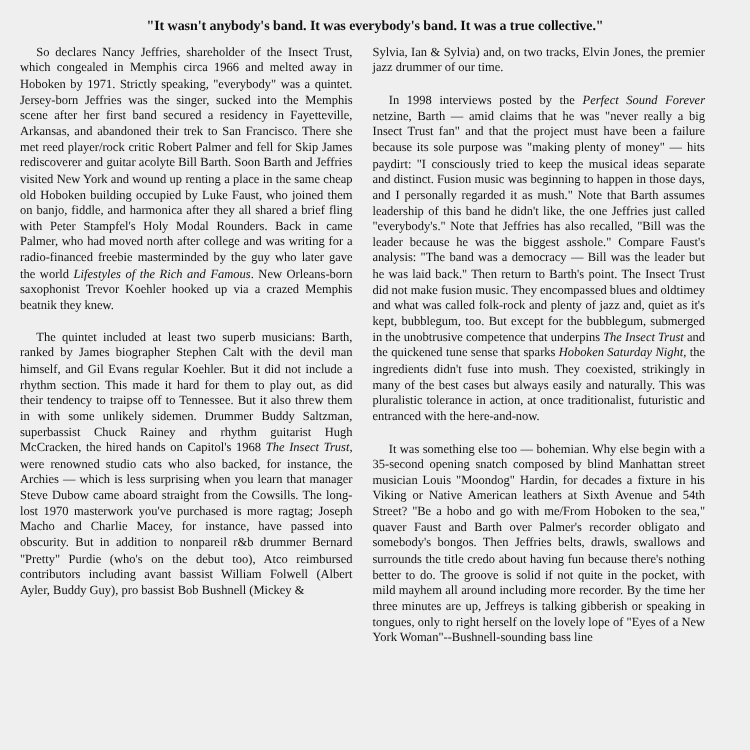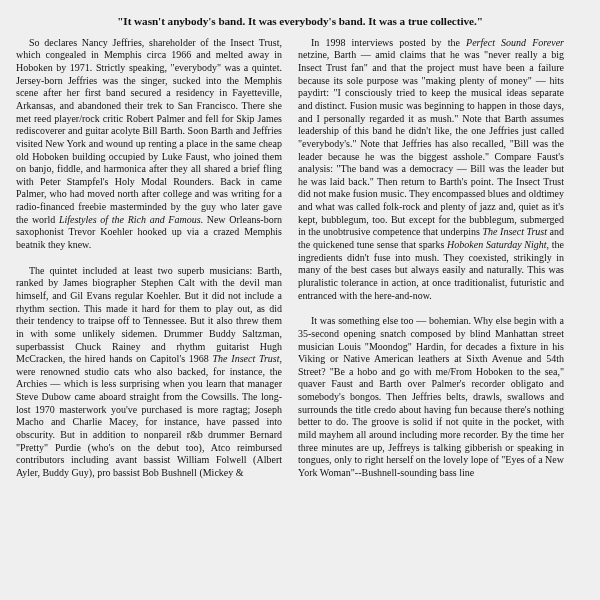--- a/index.html
+++ b/index.html
@@ -72,18 +72,19 @@
   <div class="headline-block">
     <h1 class="headline">"It wasn't anybody's band. It was everybody's band. It was a true collective."</h1>
   </div>
 
   <div class="columns">
     <div class="col left-col">
         <p>So declares Nancy Jeffries, shareholder of the Insect Trust, which congealed in Memphis circa 1966 and melted away in Hoboken by 1971. Strictly speaking, "everybody" was a quintet. Jersey-born Jeffries was the singer, sucked into the Memphis scene after her first band secured a residency in Fayetteville, Arkansas, and abandoned their trek to San Francisco. There she met reed player/rock critic Robert Palmer and fell for Skip James rediscoverer and guitar acolyte Bill Barth. Soon Barth and Jeffries visited New York and wound up renting a place in the same cheap old Hoboken building occupied by Luke Faust, who joined them on banjo, fiddle, and harmonica after they all shared a brief fling with Peter Stampfel's Holy Modal Rounders. Back in came Palmer, who had moved north after college and was writing for a radio-financed freebie masterminded by the guy who later gave the world <em>Lifestyles of the Rich and Famous</em>. New Orleans-born saxophonist Trevor Koehler hooked up via a crazed Memphis beatnik they knew.</p>
         <p>The quintet included at least two superb musicians: Barth, ranked by James biographer Stephen Calt with the devil man himself, and Gil Evans regular Koehler. But it did not include a rhythm section. This made it hard for them to play out, as did their tendency to traipse off to Tennessee. But it also threw them in with some unlikely sidemen. Drummer Buddy Saltzman, superbassist Chuck Rainey and rhythm guitarist Hugh McCracken, the hired hands on Capitol's 1968 <em>The Insect Trust</em>, were renowned studio cats who also backed, for instance, the Archies — which is less surprising when you learn that manager Steve Dubow came aboard straight from the Cowsills. The long-lost 1970 masterwork you've purchased is more ragtag; Joseph Macho and Charlie Macey, for instance, have passed into obscurity. But in addition to nonpareil r&amp;b drummer Bernard "Pretty" Purdie (who's on the debut too), Atco reimbursed contributors including avant bassist William Folwell (Albert Ayler, Buddy Guy), pro bassist Bob Bushnell (Mickey &amp;</p>
       </div>
     <div class="col right-col">
+        <p class="noindent">Sylvia, Ian &amp; Sylvia) and, on two tracks, Elvin Jones, the premier jazz drummer of our time.</p>
         <p>In 1998 interviews posted by the <em>Perfect Sound Forever</em> netzine, Barth — amid claims that he was "never really a big Insect Trust fan" and that the project must have been a failure because its sole purpose was "making plenty of money" — hits paydirt: "I consciously tried to keep the musical ideas separate and distinct. Fusion music was beginning to happen in those days, and I personally regarded it as mush." Note that Barth assumes leadership of this band he didn't like, the one Jeffries just called "everybody's." Note that Jeffries has also recalled, "Bill was the leader because he was the biggest asshole." Compare Faust's analysis: "The band was a democracy — Bill was the leader but he was laid back." Then return to Barth's point. The Insect Trust did not make fusion music. They encompassed blues and oldtimey and what was called folk-rock and plenty of jazz and, quiet as it's kept, bubblegum, too. But except for the bubblegum, submerged in the unobtrusive competence that underpins <em>The Insect Trust</em> and the quickened tune sense that sparks <em>Hoboken Saturday Night</em>, the ingredients didn't fuse into mush. They coexisted, strikingly in many of the best cases but always easily and naturally. This was pluralistic tolerance in action, at once traditionalist, futuristic and entranced with the here-and-now.</p>
         <p>It was something else too — bohemian. Why else begin with a 35-second opening snatch composed by blind Manhattan street musician Louis "Moondog" Hardin, for decades a fixture in his Viking or Native American leathers at Sixth Avenue and 54th Street? "Be a hobo and go with me/From Hoboken to the sea," quaver Faust and Barth over Palmer's recorder obligato and somebody's bongos. Then Jeffries belts, drawls, swallows and surrounds the title credo about having fun because there's nothing better to do. The groove is solid if not quite in the pocket, with mild mayhem all around including more recorder. By the time her three minutes are up, Jeffreys is talking gibberish or speaking in tongues, only to right herself on the lovely lope of "Eyes of a New York Woman"--Bushnell-sounding bass line</p>
       </div>
   </div>
 
 </div>
 
 </body></html>

